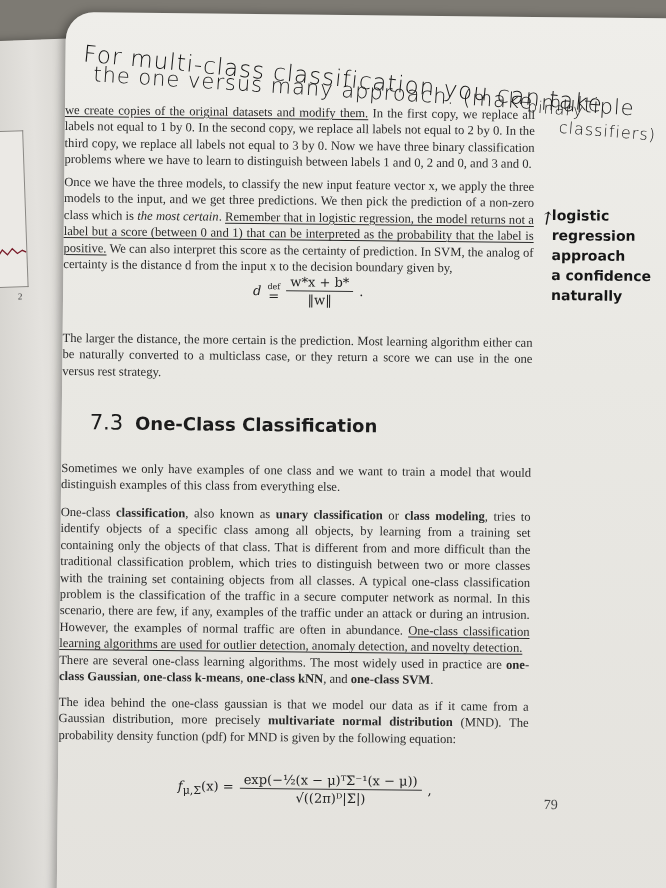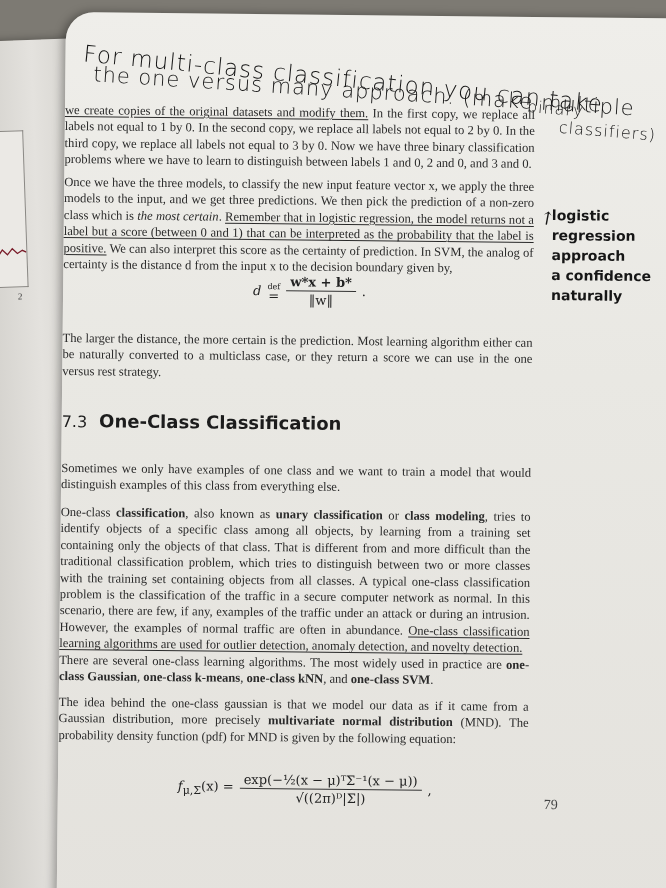--- a/index.html
+++ b/index.html
@@ -44,24 +44,24 @@
       position:absolute; left:0; width:470px; font-size:12.6px; line-height:16.4px; color:#2a2a2a;
       text-align:justify;
     }
     .para p { margin:0; }
     .u { text-decoration:underline; text-decoration-thickness:1.2px; text-underline-offset:2px; }
     .formula {
       position:absolute; font-family:"DejaVu Serif", serif; color:#222; font-size:13px;
       display:flex; align-items:center; gap:6px;
     }
     .frac { display:inline-flex; flex-direction:column; align-items:center; }
-    .frac .num { border-bottom:1px solid #333; padding:0 4px 1px; font-weight:bold; }
+    .frac .num { border-bottom:1px solid #333; padding:0 4px 1px; font-weight:normal; }
     .frac .den { padding-top:1px; }
     .section-heading { position:absolute; font-family:"DejaVu Sans", sans-serif; font-size:18px; color:#1c1c1c; font-weight:bold; }
-    .section-num { font-weight:normal; margin-right:12px; font-size:16px; }
+    .section-num { font-weight:normal; margin-right:12px; font-size:21px;padding-left:28px; }
     .page-number { position:absolute; font-size:14px; color:#444; }
     b { font-weight:bold; }
   </style>
 </head>
 <body>
 
 <div class="prev-page">
   <div class="prev-figure">
 
     <svg class="prev-wave" viewBox="0 0 54 20">

